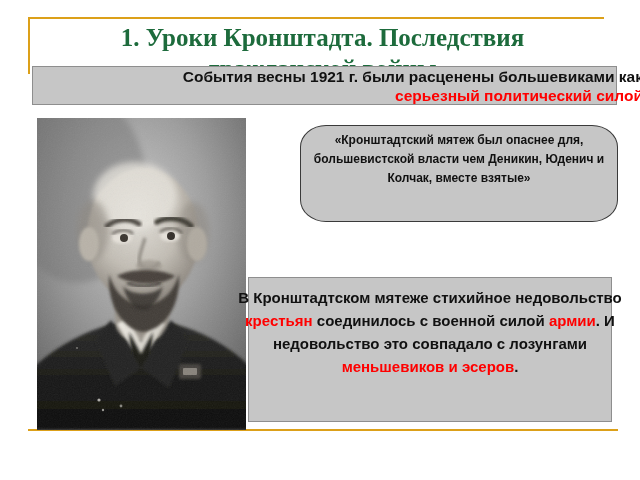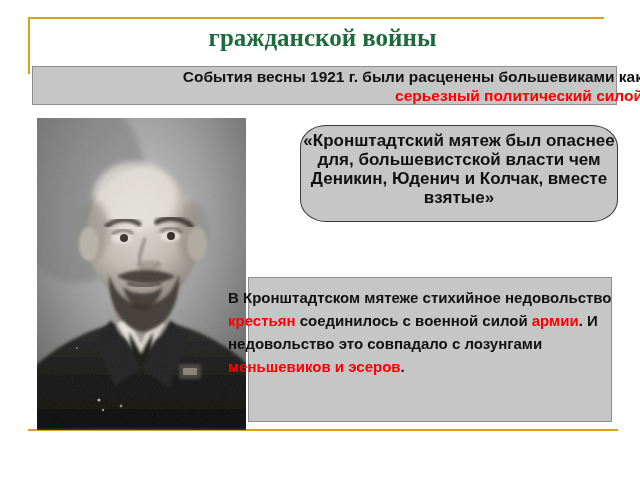--- a/index.html
+++ b/index.html
@@ -111,21 +111,21 @@
     border: 1px solid #3a3a3a;
     border-radius: 26px / 22px;
     box-sizing: border-box;
   }
   .quote-text {
     position: absolute;
     left: 303px;
     top: 131px;
     width: 312px;
     text-align: center;
-    font-size: 17px;
+    font-size: 12px;
     font-weight: bold;
     line-height: 19px;
     color: #111111;
   }
 
   
   .analysis-box {
     position: absolute;
     left: 248px;
     top: 277px;
@@ -133,40 +133,41 @@
     height: 145px;
     background: #c6c6c6;
     border: 1px solid #8e8e8e;
     box-sizing: border-box;
   }
   .analysis-text {
     position: absolute;
     left: 228px;
     top: 286px;
     width: 404px;
-    text-align: left;
+    text-align: center;
     font-size: 15px;
     font-weight: bold;
     line-height: 23px;
     color: #111111;
   }
   .analysis-text .accent {
     color: #ff0000;
   }
 </style>
 </head>
 <body>
 
 <div id="slide">
 
   <div class="gold-top"></div>
   <div class="gold-left"></div>
   <div class="gold-bottom"></div>
 
   <div class="title">
+    <div>1. Уроки Кронштадта. Последствия</div>
     <div>гражданской войны</div>
   </div>
 
   <div class="subtitle-box"></div>
   <div class="subtitle-text">
     <span>События весны 1921 г. были расценены большевиками как</span><br>
     <span class="accent">серьезный политический силой</span>
   </div>
 
   <div class="photo">

